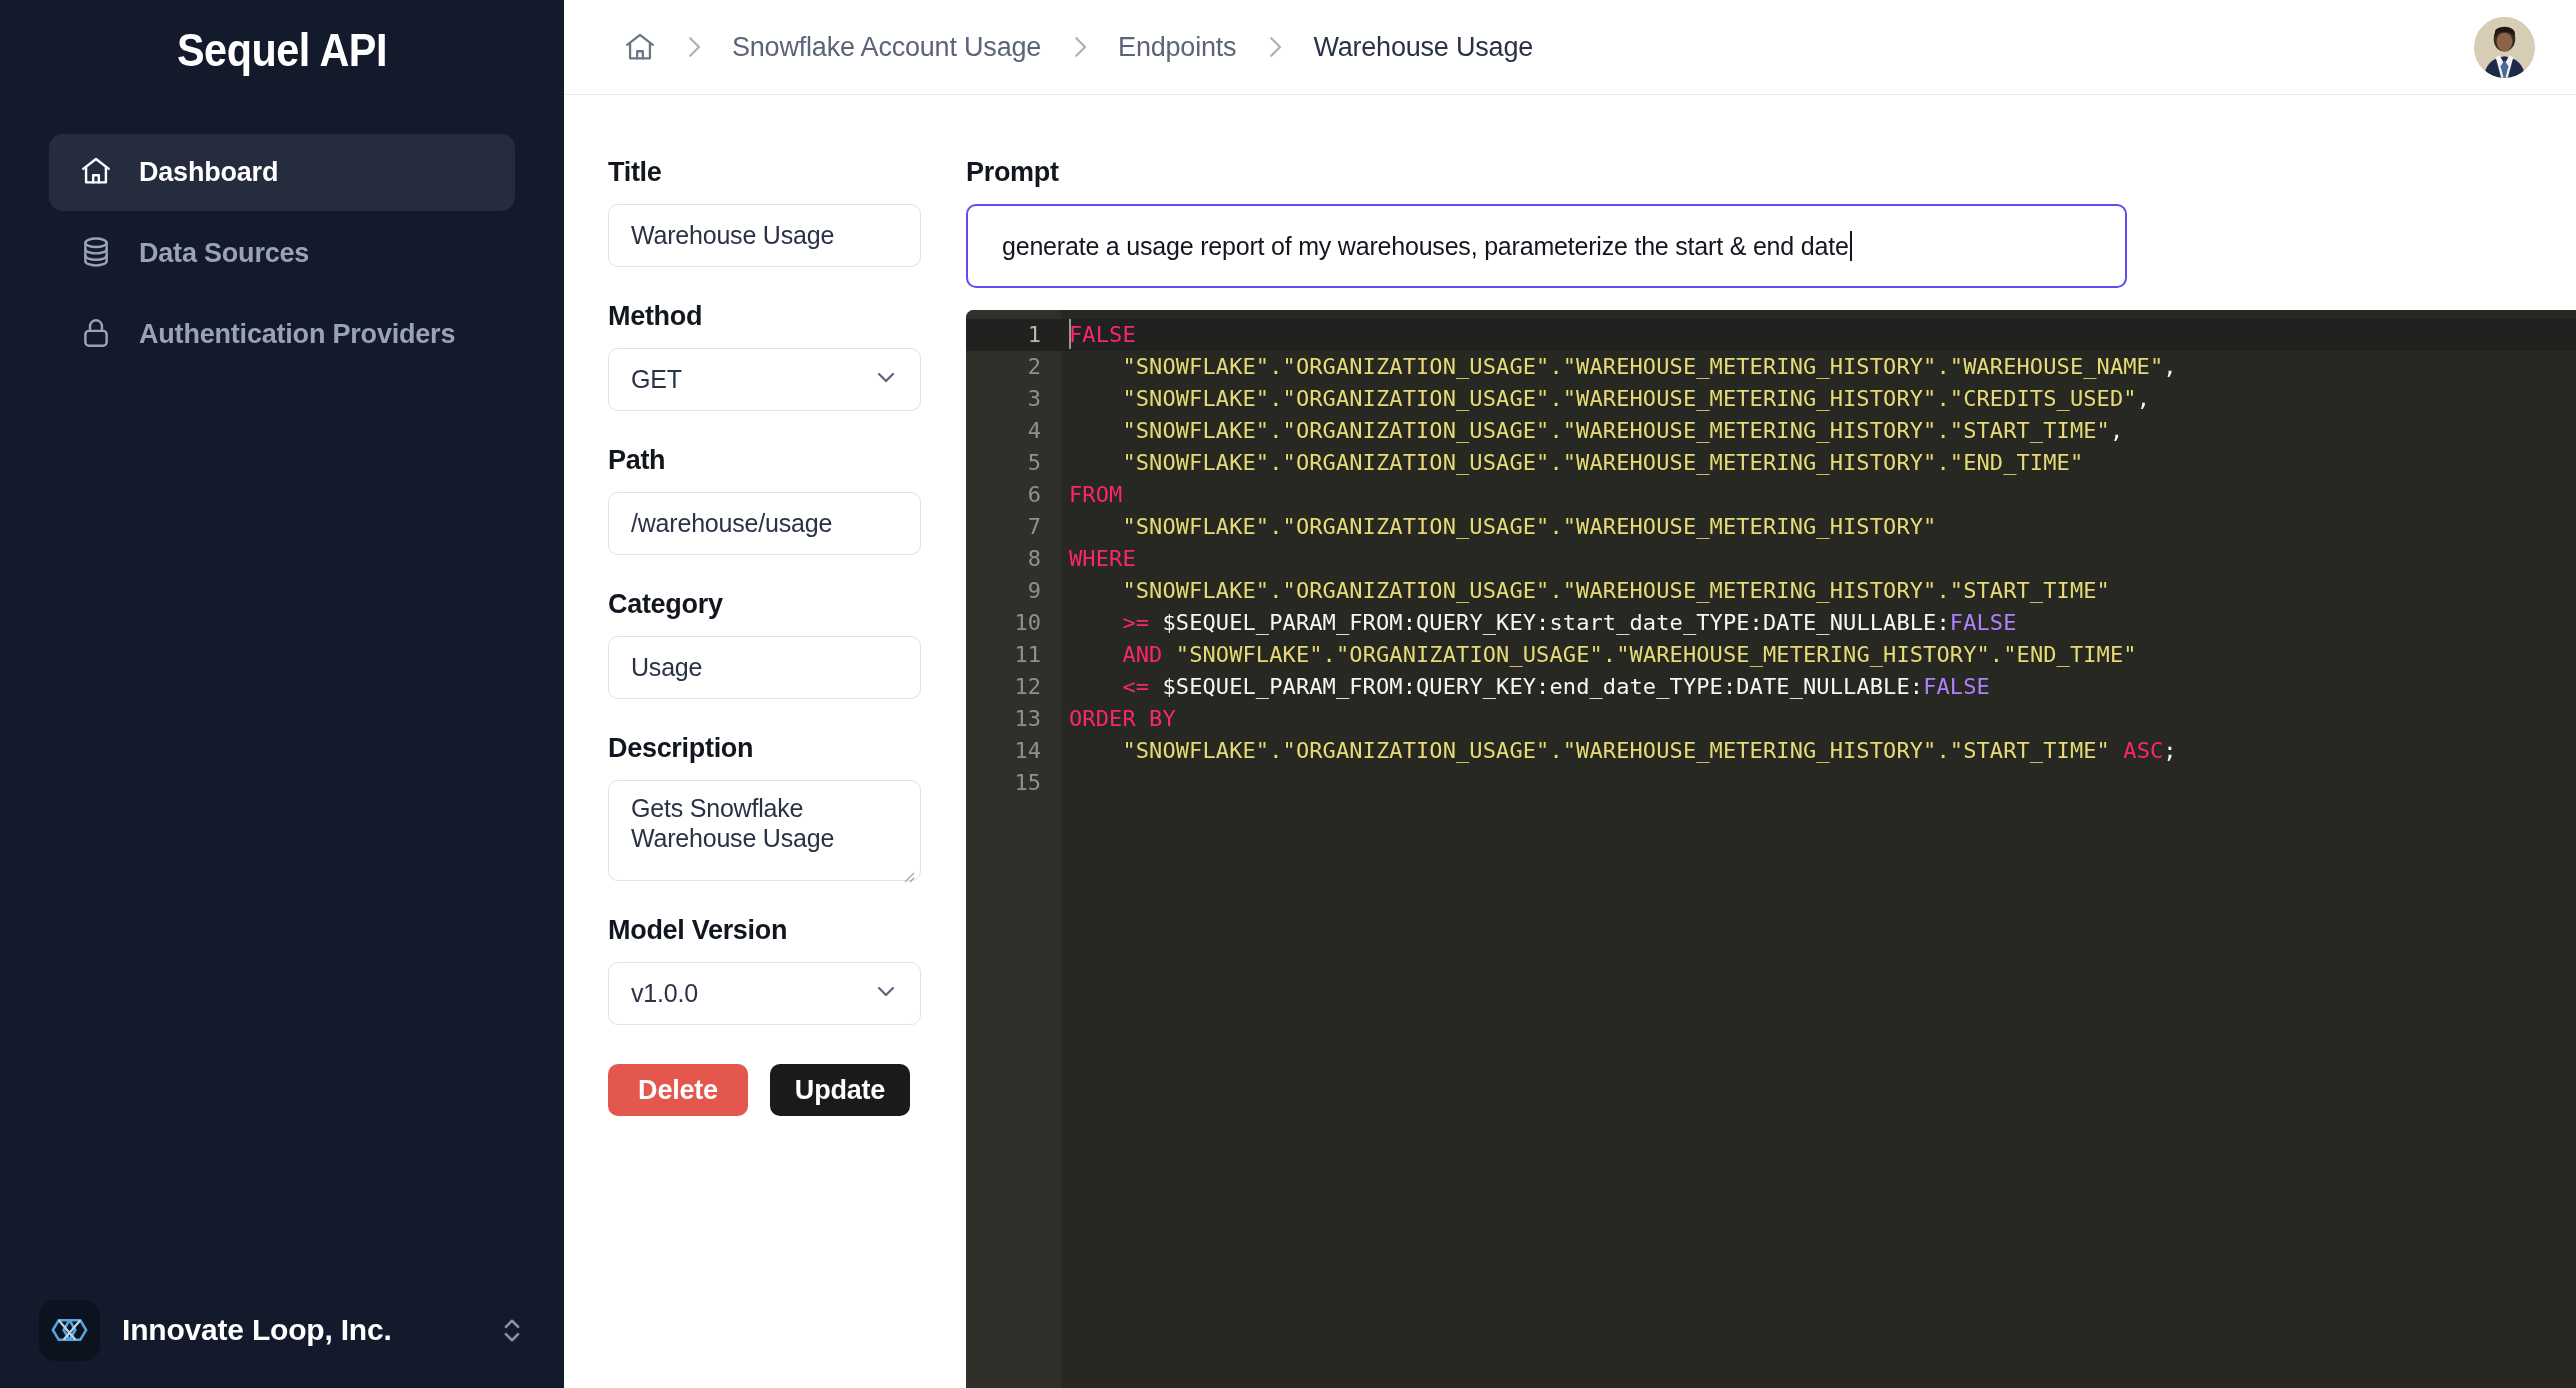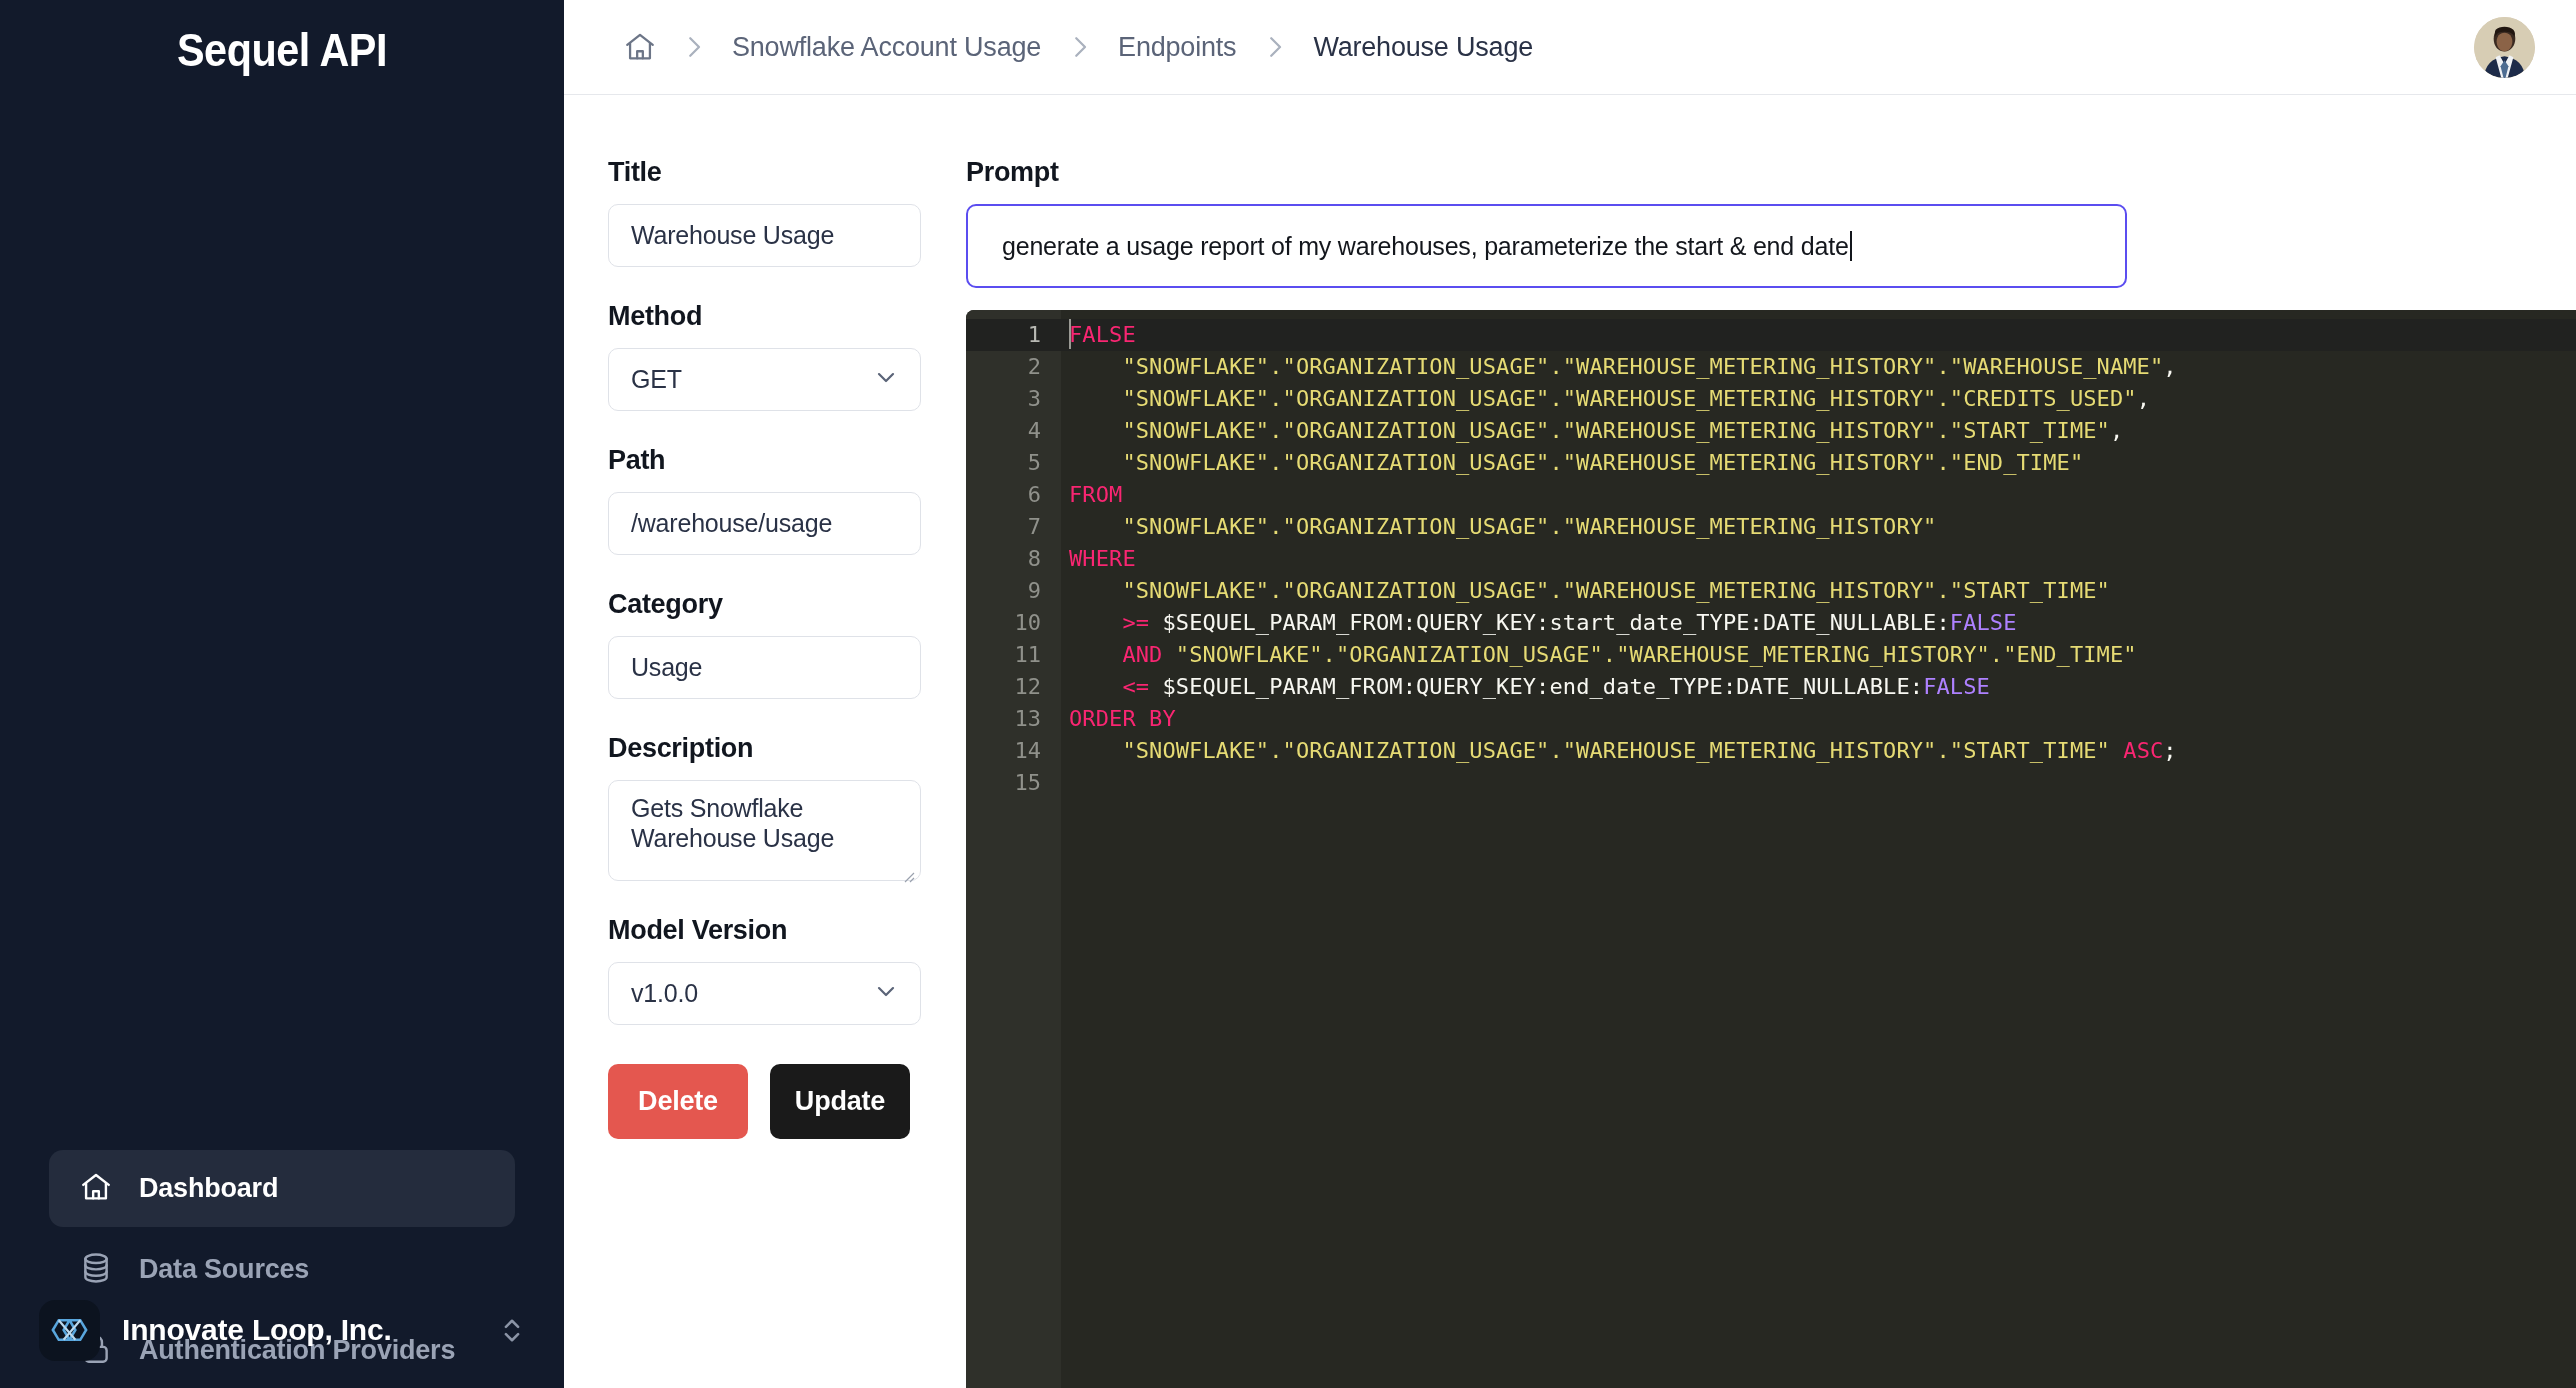--- a/index.html
+++ b/index.html
@@ -11,21 +11,20 @@
   }
   .app { display: flex; width: 2576px; height: 1389px; }
 
   
   .sidebar {
     width: 564px; height: 1389px;
     background: #121a2b;
     display: flex; flex-direction: column;
     flex: 0 0 564px;
     position: relative;
-    justify-content: space-between;
   }
   .brand {
     text-align: center;
     color: #ffffff;
     font-size: 47px;
     font-weight: 800;
     letter-spacing: -0.5px;
     padding-top: 22px;
     padding-bottom: 10px;
     font-family: "Liberation Sans", sans-serif;
@@ -147,21 +146,21 @@
     position: relative;
     cursor: text;
   }
   .resize-grip {
     position: absolute; right: 4px; bottom: 3px;
     width: 16px; height: 16px;
   }
   .gap-lg { height: 34px; }
   .btn-row { display: flex; gap: 22px; margin-top: 39px; }
   .btn {
-    height: 75px; border-radius: 10px;
+    height: 52px; border-radius: 10px;
     display: flex; align-items: center; justify-content: center;
     font-size: 27px; font-weight: 700; letter-spacing: -0.2px;
     cursor: pointer; border: none; color: #fff;
     font-family: "Liberation Sans", sans-serif;
   }
   .btn-delete { background: #e4574f; width: 140px; }
   .btn-update { background: #1a1a1a; width: 140px; }
 
   
   .editor-col { flex: 1; min-width: 0; padding: 62px 0 0 0; position: relative; }

